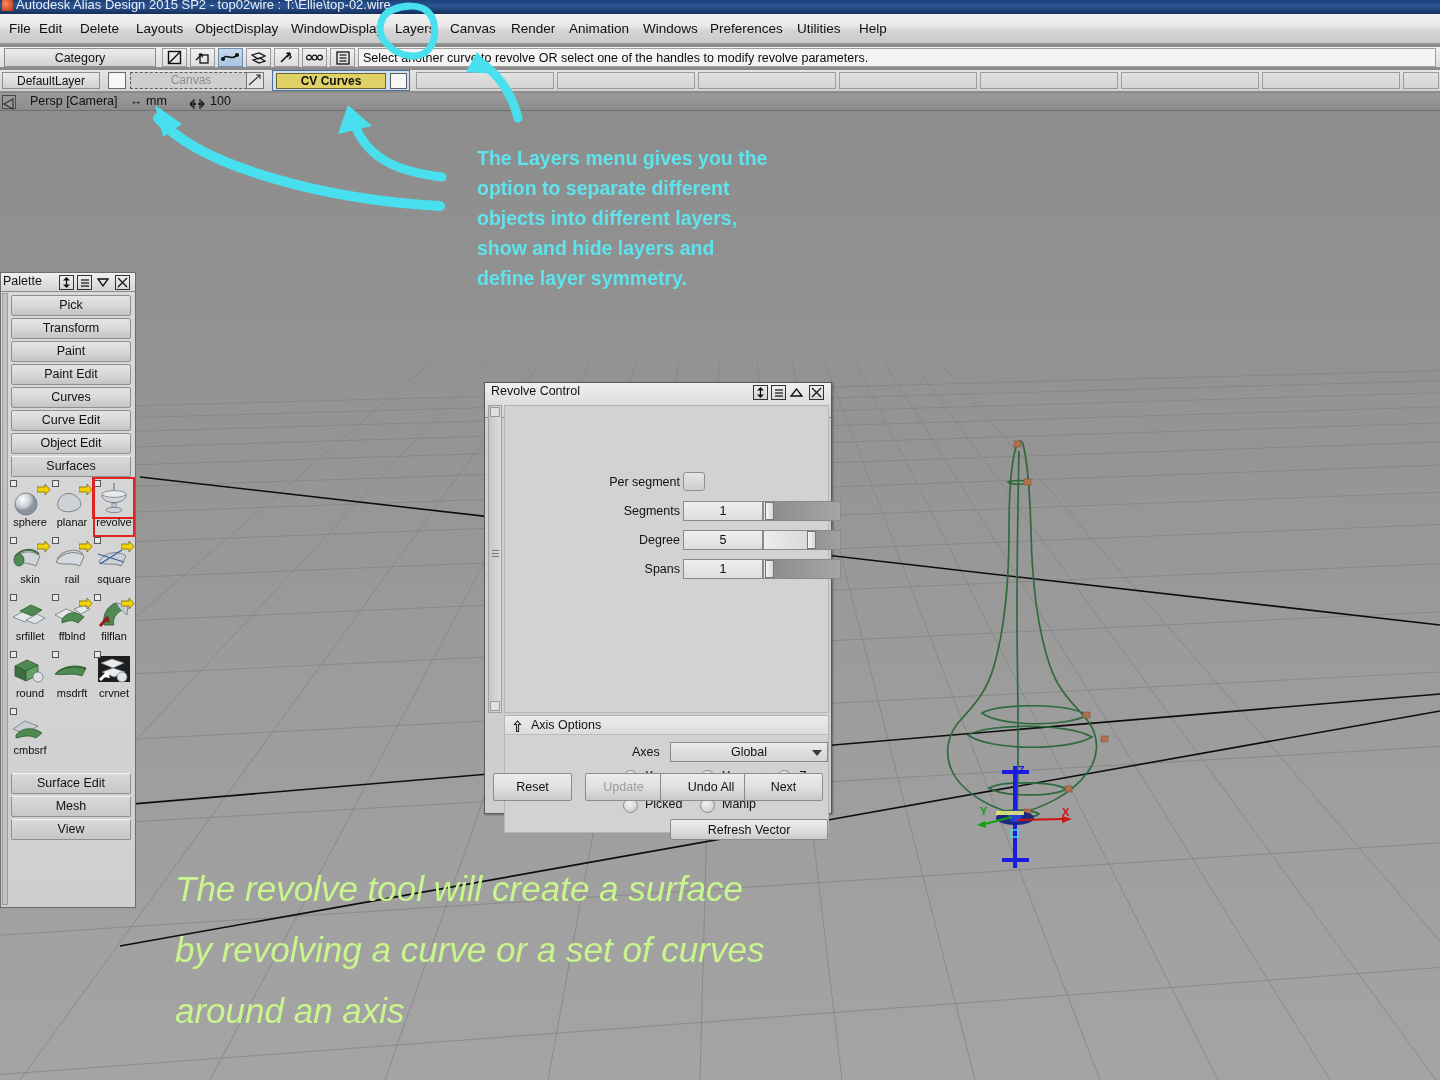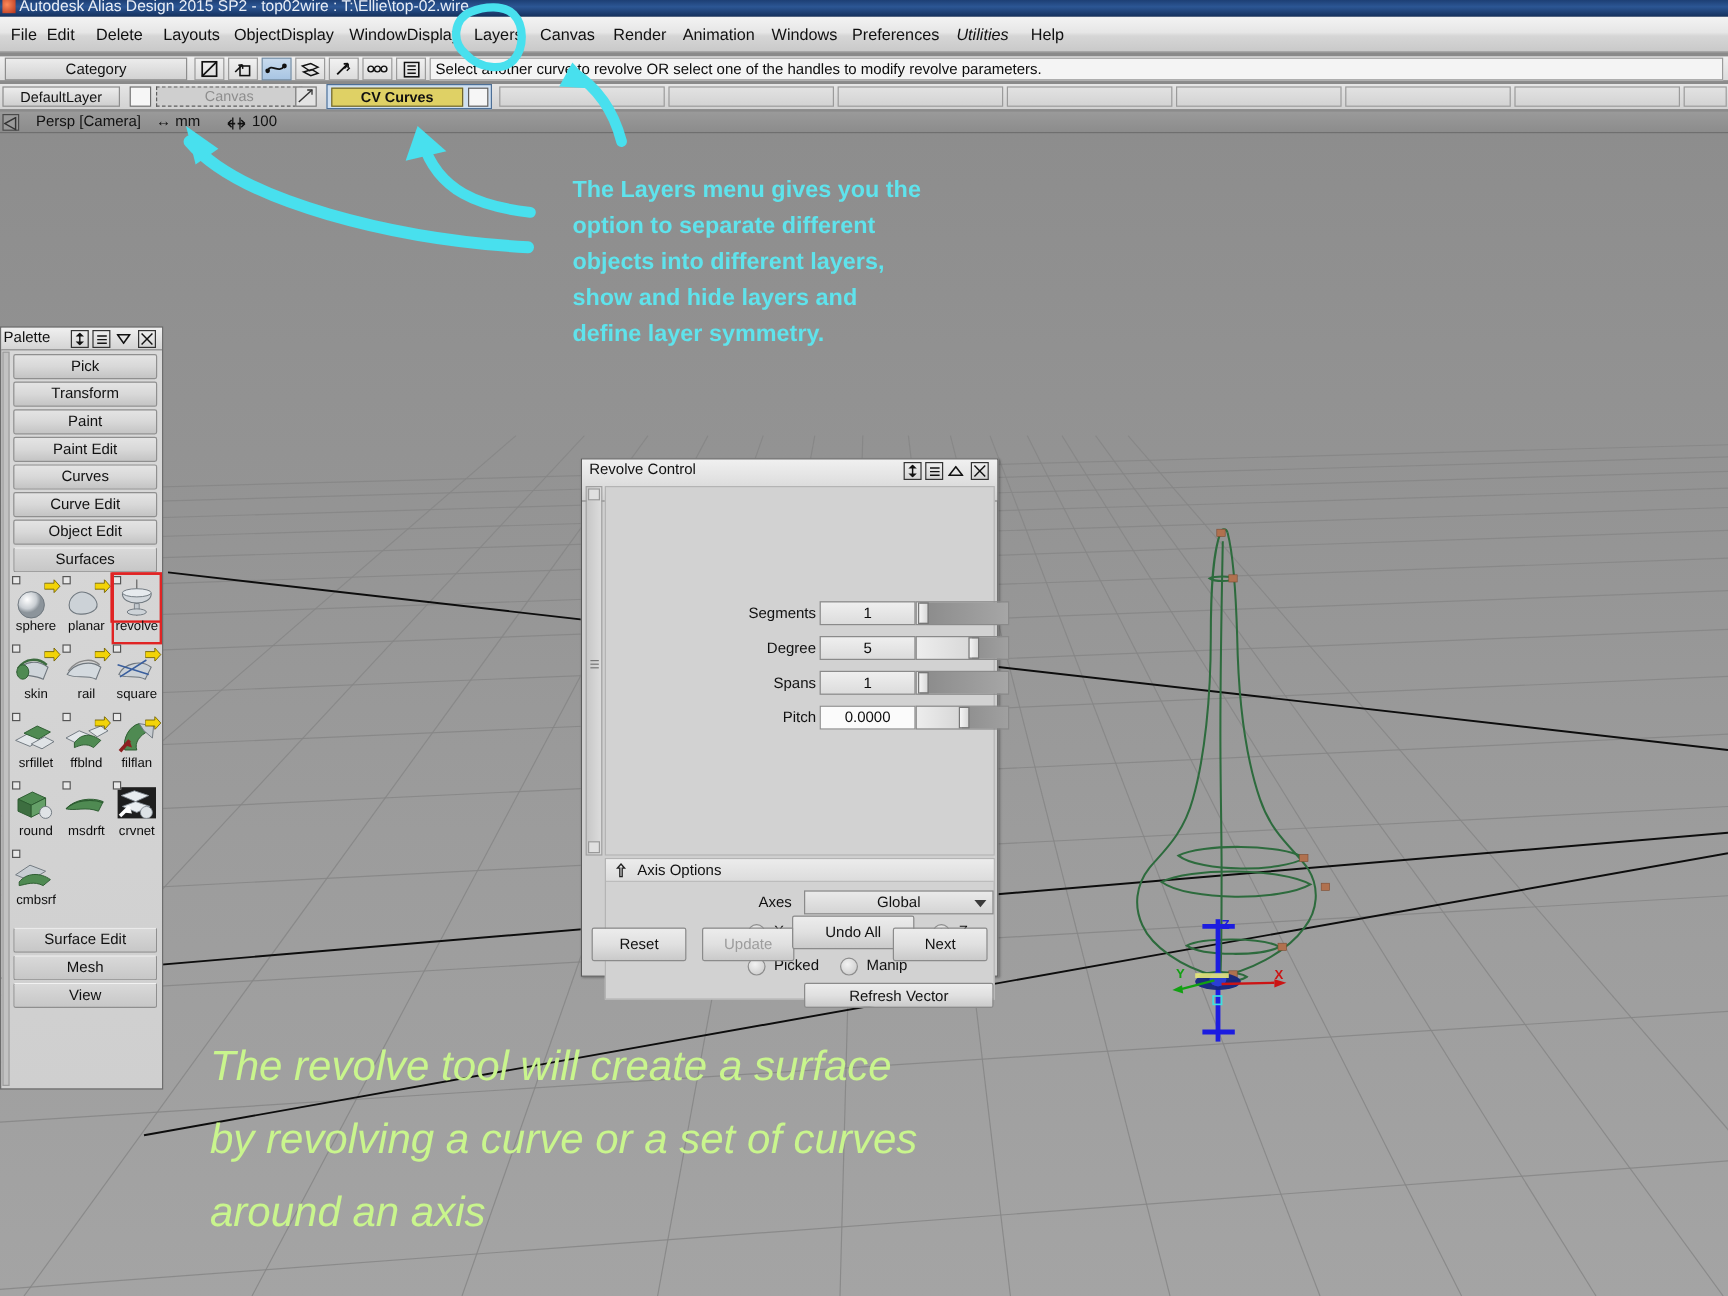--- a/index.html
+++ b/index.html
@@ -435,21 +435,21 @@
     <div class="mi" style="left: 71px;">Delete</div>
     <div class="mi" style="left: 127px;">Layouts</div>
     <div class="mi" style="left: 186px;">ObjectDisplay</div>
     <div class="mi" style="left: 282px;">WindowDisplay</div>
     <div class="mi" style="left: 386px;">Layers</div>
     <div class="mi" style="left: 441px;">Canvas</div>
     <div class="mi" style="left: 502px;">Render</div>
     <div class="mi" style="left: 560px;">Animation</div>
     <div class="mi" style="left: 634px;">Windows</div>
     <div class="mi" style="left: 701px;">Preferences</div>
-    <div class="mi" style="left: 788px; font-style: italic;">Utilities</div>
+    <div class="mi" style="left: 788px;">Utilities</div>
     <div class="mi" style="left: 850px;">Help</div>
   </div>
 
 <div id="shelfbar">
   <div class="catbox">Category</div>
 
   <div class="tbtn" style="left:162px">
     <svg width="15" height="15" viewBox="0 0 15 15">
         <rect x="1.5" y="1.5" width="12" height="12" fill="none" stroke="#111" stroke-width="1.4"></rect>
         <line x1="1.5" y1="13.5" x2="13.5" y2="1.5" stroke="#111" stroke-width="1.4"></line>
@@ -831,20 +831,24 @@
         <i></i>
         <i></i>
         <i></i>
       </div>
   </div>
 
   <div id="revbody">
 
 
 
+    <div class="row" style="top:66px">
+      <div class="flabel" style="right:150px">Per segment</div>
+      <div class="chkbox" style="left:178px"></div>
+    </div>
 
     <div class="row" style="top:95px">
       <div class="flabel" style="right:150px">Segments</div>
       <div class="numfield grey" style="left:178px;width:80px">1</div>
       <div class="slider" style="left:258px;width:78px;background:linear-gradient(to right,#e6e6e6 0%,#dcdcdc 3%,#8a8a8a 3%,#a6a6a6 100%)">
         <div class="knob" style="left:1px"></div>
       </div>
     </div>
 
     <div class="row" style="top:124px">
@@ -856,27 +860,20 @@
     </div>
 
     <div class="row" style="top:153px">
       <div class="flabel" style="right:150px">Spans</div>
       <div class="numfield grey" style="left:178px;width:80px">1</div>
       <div class="slider" style="left:258px;width:78px;background:linear-gradient(to right,#e6e6e6 0%,#dcdcdc 3%,#8a8a8a 3%,#a6a6a6 100%)">
         <div class="knob" style="left:1px"></div>
       </div>
     </div>
 
-    <div class="row" style="top:182px">
-      <div class="flabel" style="right:150px">Pitch</div>
-      <div class="numfield white" style="left:178px;width:80px">0.0000</div>
-      <div class="slider" style="left:258px;width:78px;background:linear-gradient(to right,#ededed 0%,#d6d6d6 50%,#8e8e8e 50%,#a0a0a0 100%)">
-        <div class="knob" style="left:35px"></div>
-      </div>
-    </div>
   </div>
 
   <div id="axisgroup">
     <div id="axishdr">
       <div style="position:absolute;left:6px;top:3px">
         <svg width="13" height="13" viewBox="0 0 13 13">
             <path d="M6.5 1 L9.5 4.5 L7.5 4.5 L7.5 11.5 L5.5 11.5 L5.5 4.5 L3.5 4.5 Z" fill="none" stroke="#222" stroke-width="1.1"></path>
           </svg>
       </div>
       <div class="atext">Axis Options</div>
@@ -907,21 +904,21 @@
     <div style="position:absolute;left:195px;top:82px">
       <div class="radio"></div>
       <div class="rlbl" style="left:22px;top:-1px">Manip</div>
     </div>
 
     <div class="btn" style="left:165px;top:103px;width:158px;height:21px">Refresh Vector</div>
   </div>
 
   <div class="btn" style="left:8px;top:390px;width:79px">Reset</div>
   <div class="btn disabled" style="left:100px;top:390px;width:77px">Update</div>
-  <div class="btn" style="left:175px;top:380px;width:102px">Undo All</div>
+  <div class="btn" style="left:175px;top:390px;width:102px">Undo All</div>
   <div class="btn" style="left:259px;top:390px;width:79px">Next</div>
 </div>
 
 <svg id="overlay" viewBox="0 0 1440 1080">
 
   <path d="M 388,45 C 376,35 378,16 392,10 C 404,5 420,4 428,12
            C 437,21 437,40 428,50 C 420,59 400,58 388,45 Z" fill="none" stroke="#48e0ee" stroke-width="7" stroke-linecap="round"></path>
 
   <path d="M 518,118 C 512,95 500,74 477,60" fill="none" stroke="#48e0ee" stroke-width="9" stroke-linecap="round"></path>
   <polygon points="477,52 497,74 466,72" fill="#48e0ee"></polygon>

